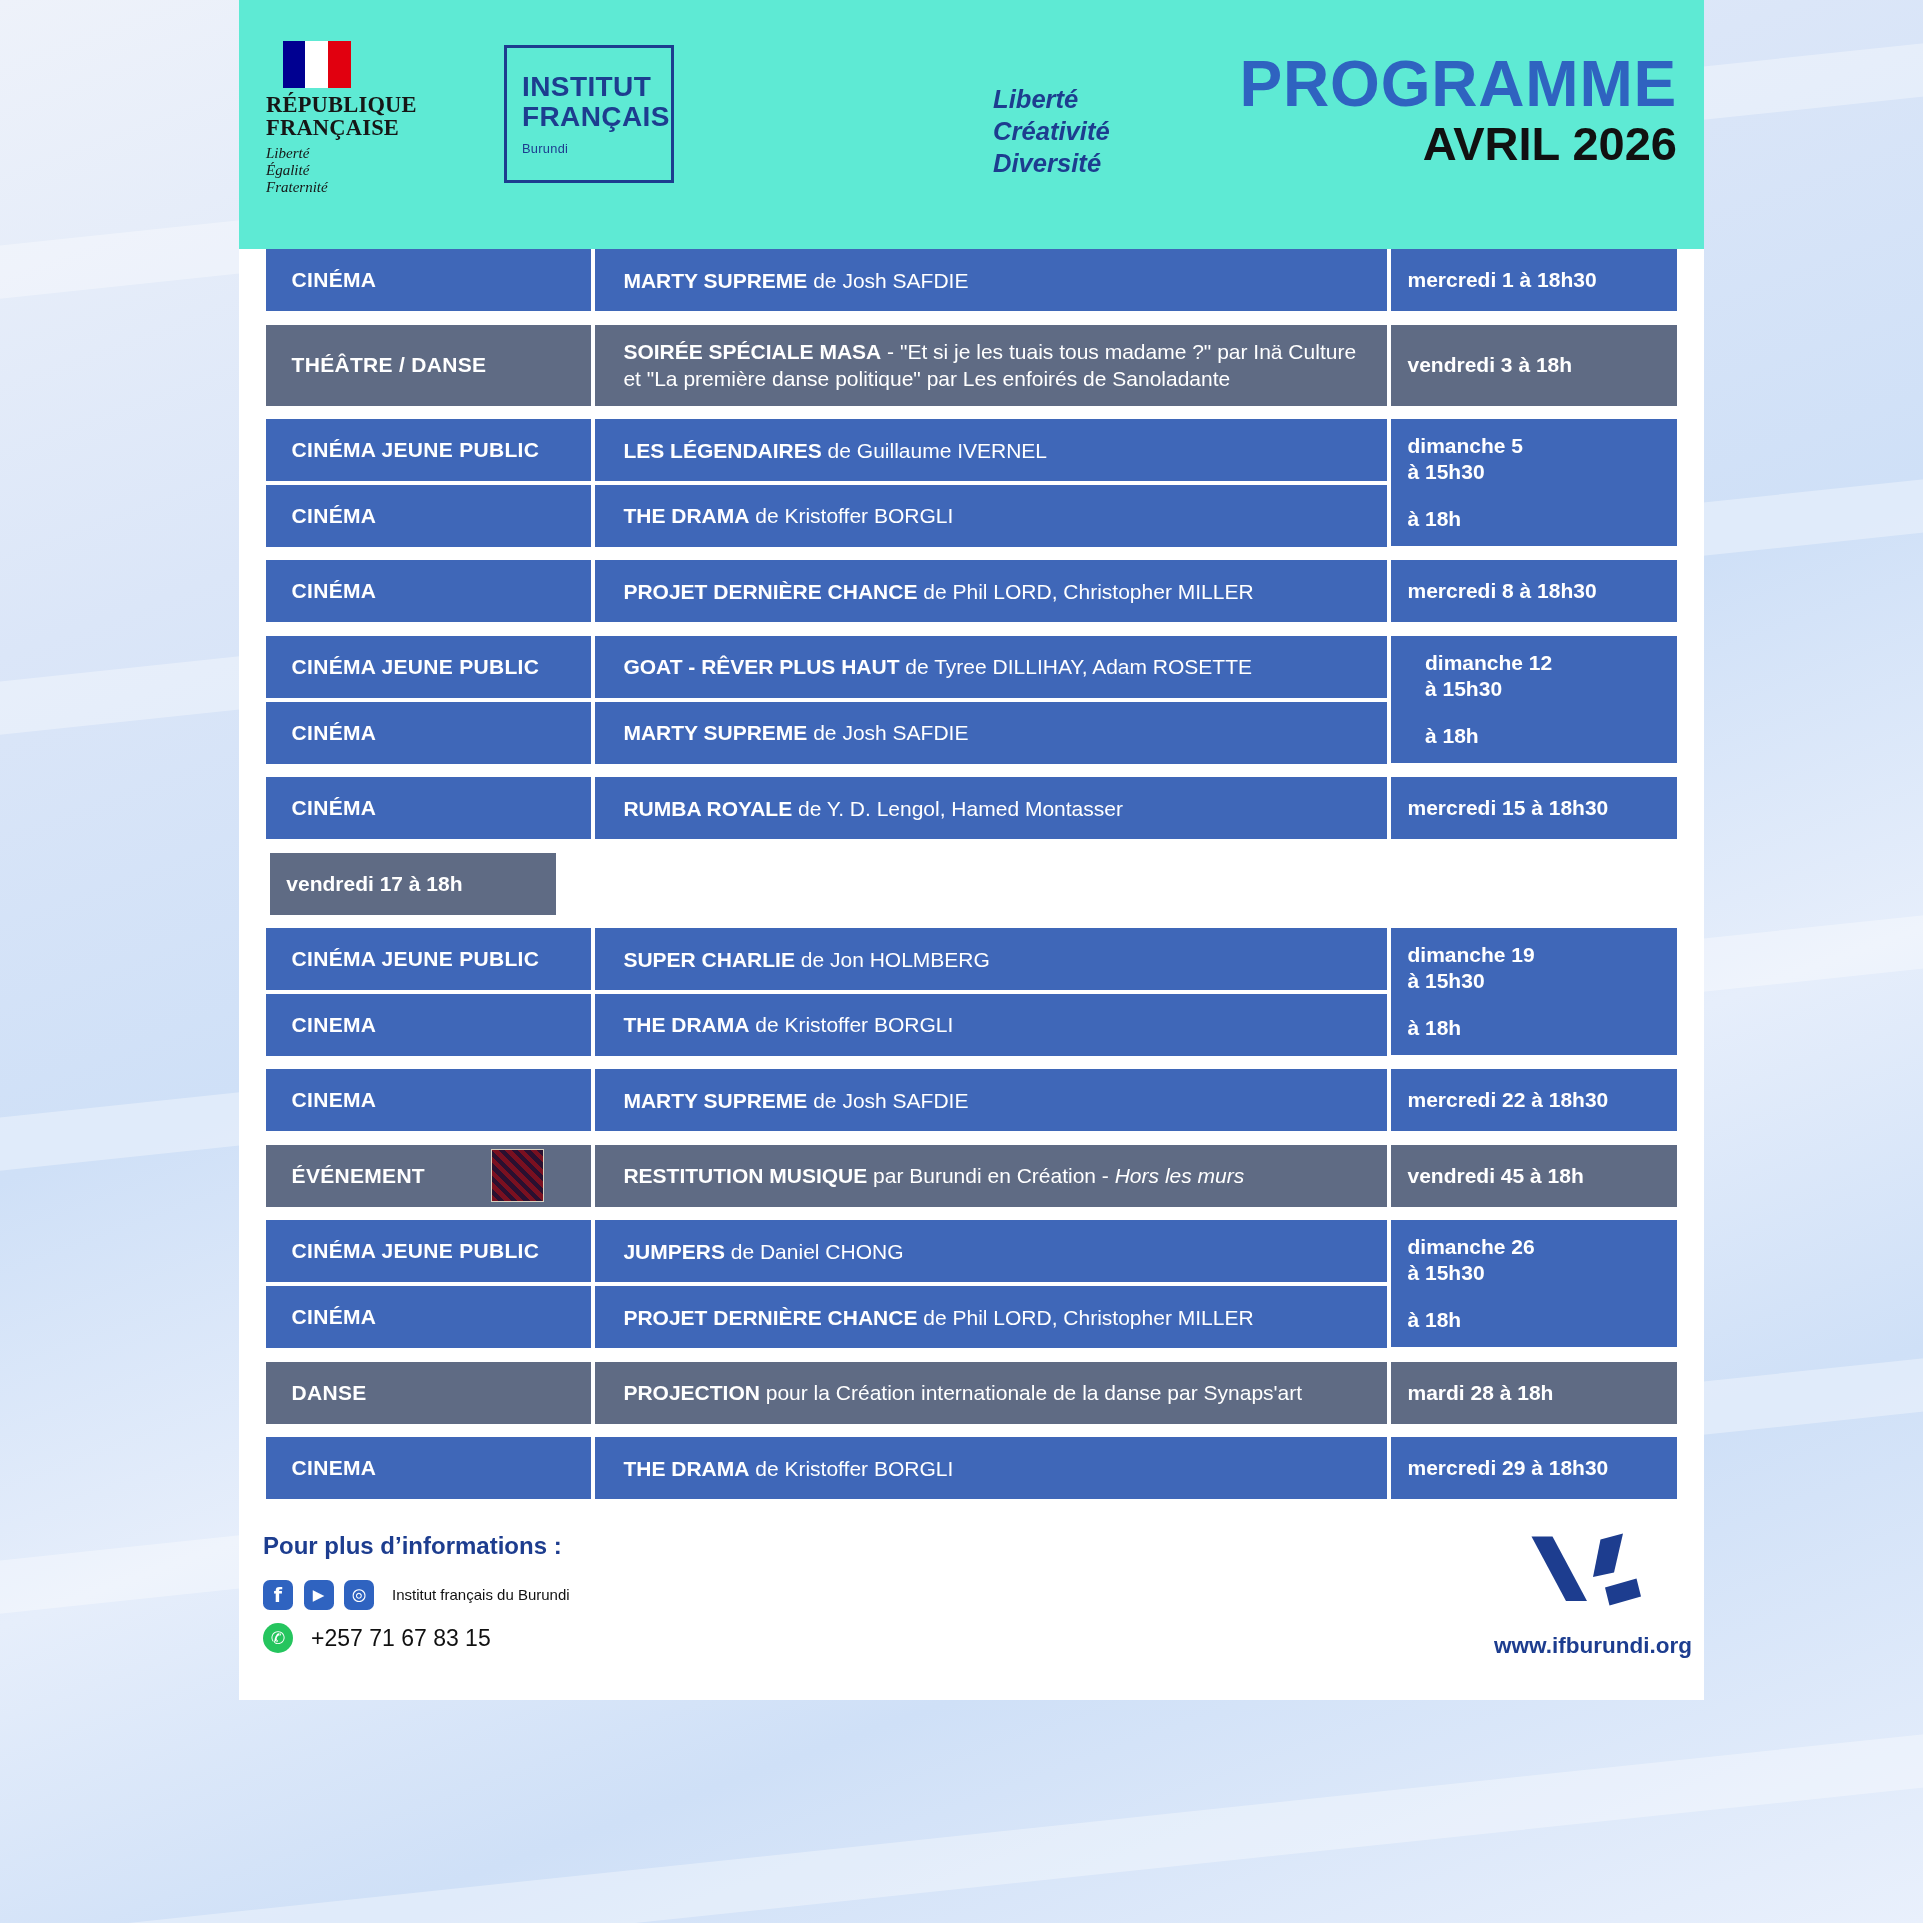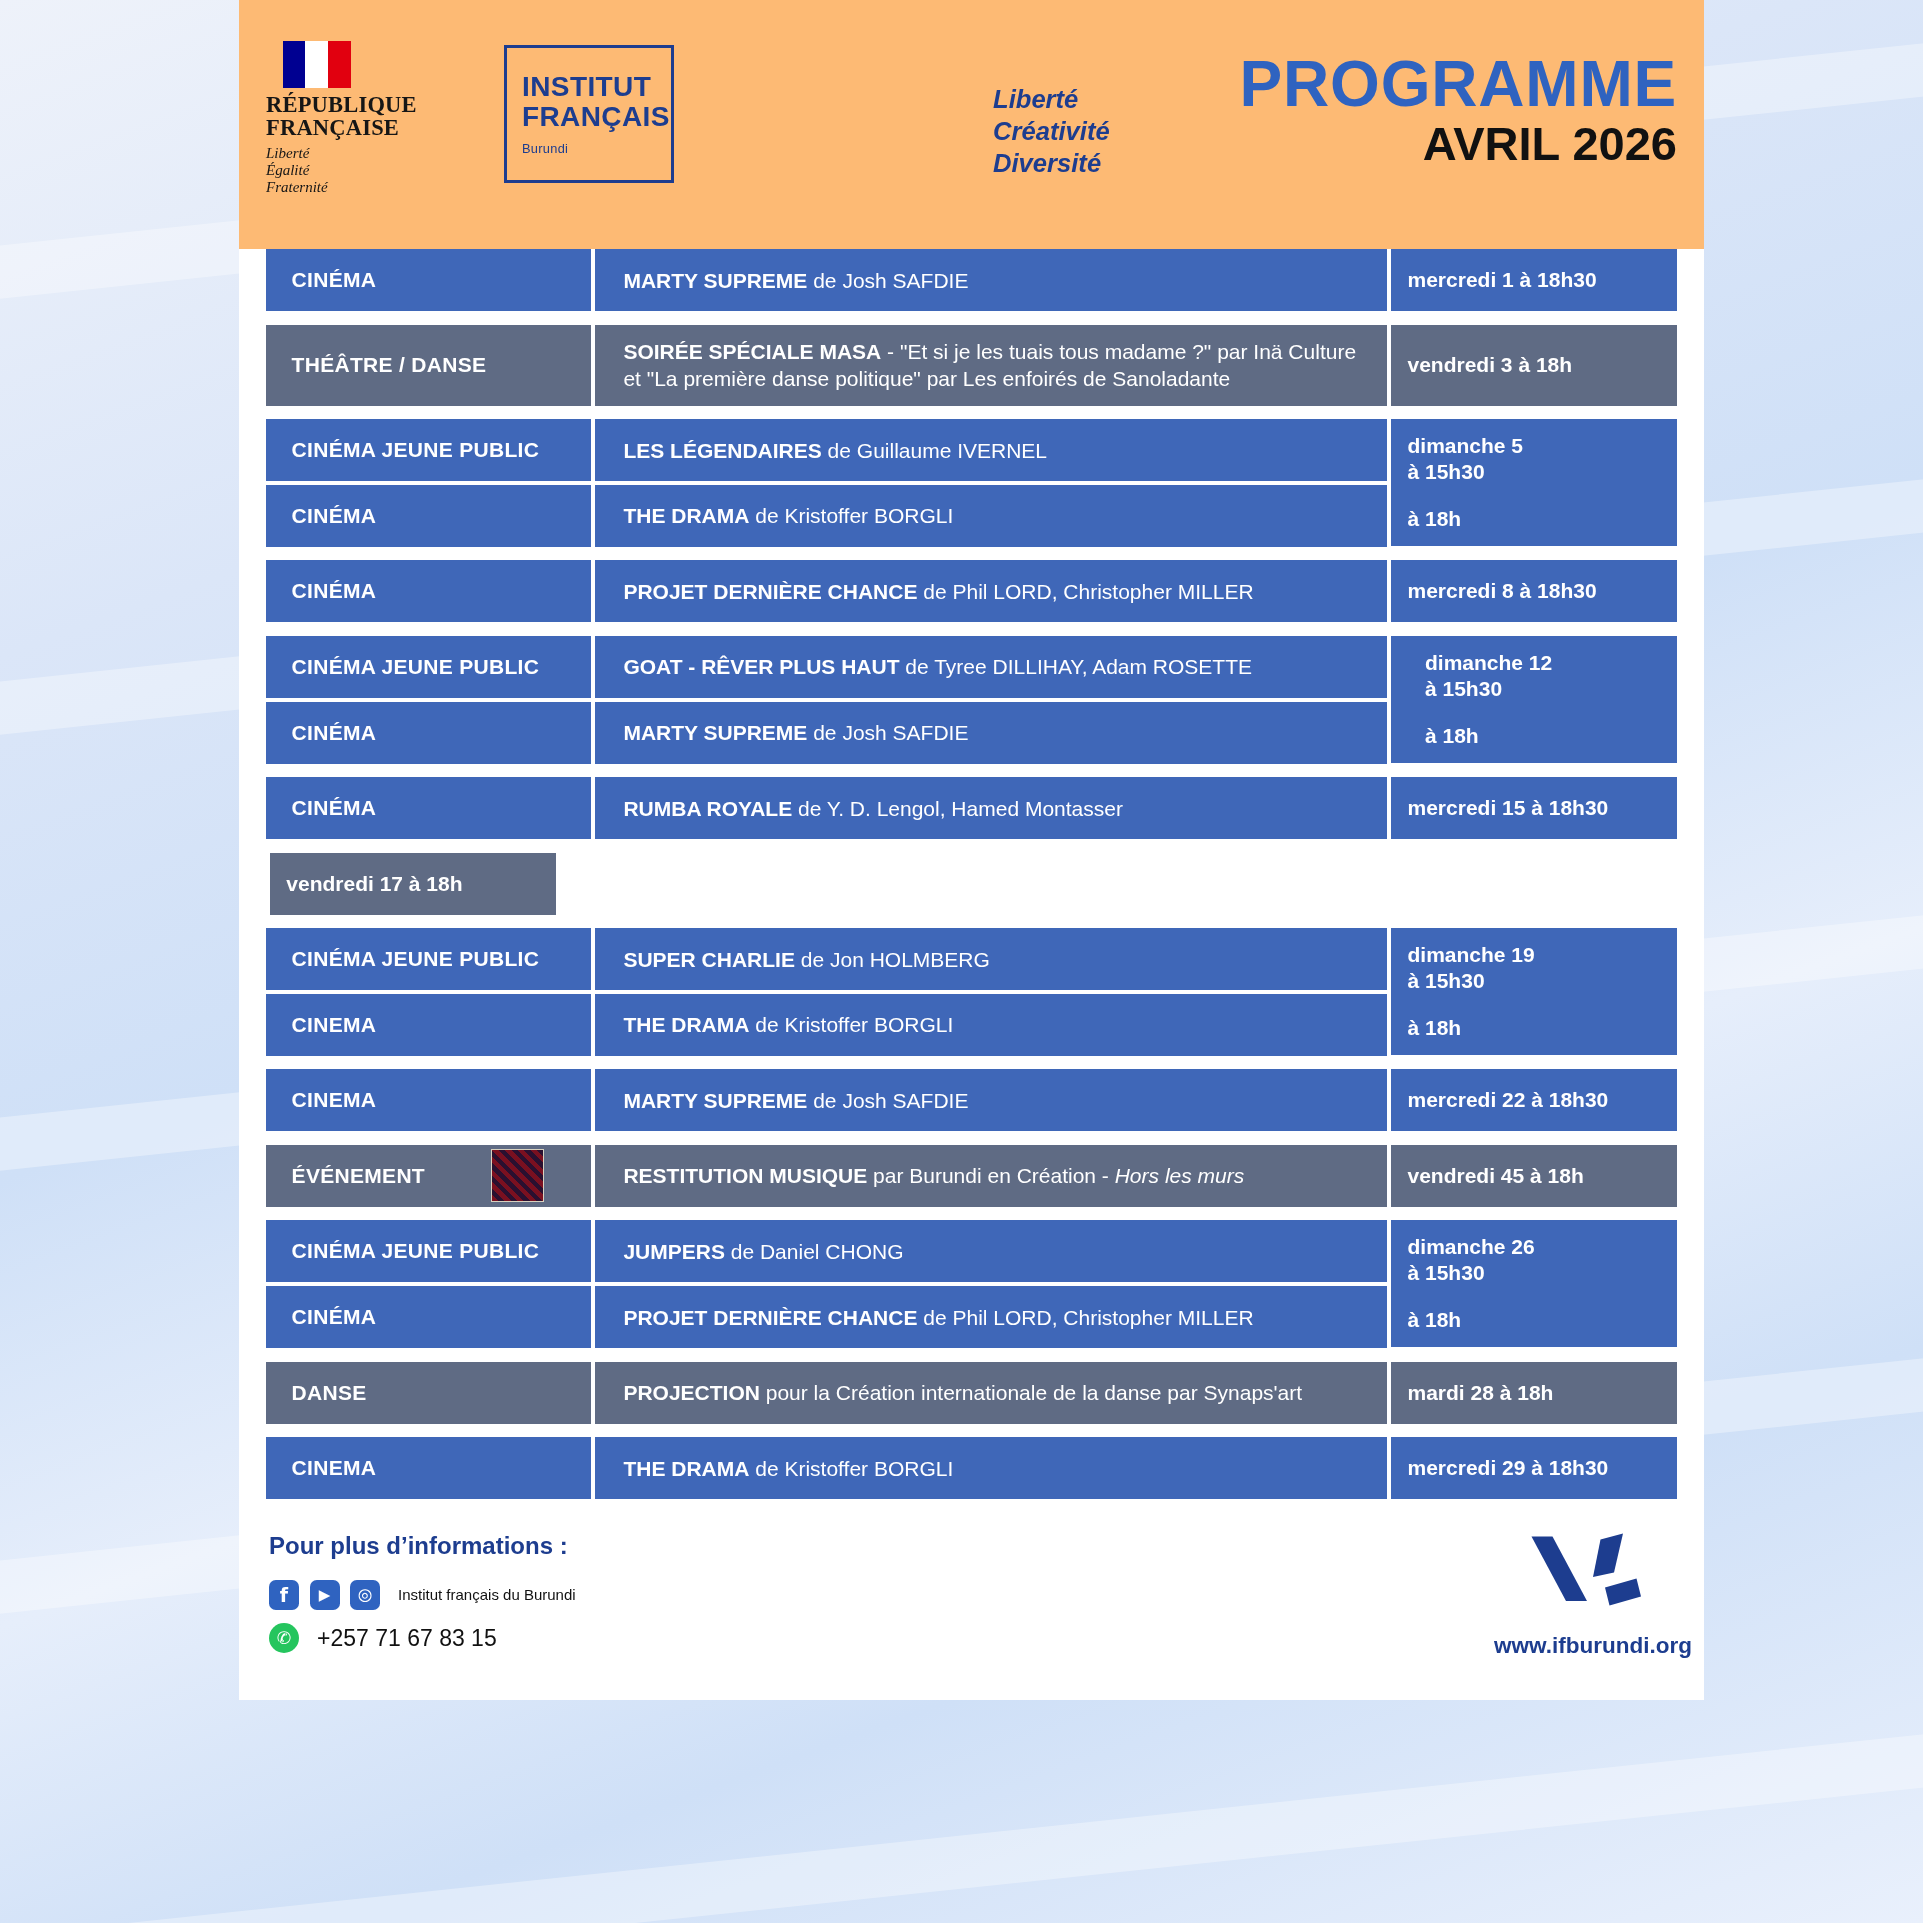--- a/index.html
+++ b/index.html
@@ -29,21 +29,21 @@
     left: 239px;
     top: 0px;
     width: 1465px;
     background: #ffffff;
     box-shadow: 0 0 0 rgba(0,0,0,0);
   }
   
   .header {
     height: 249px;
     position: relative;
-    background: #fdba74;
+    background: #5eead4;
   }
   .marianne {
     position: absolute;
     left: 27px;
     top: 41px;
     width: 139px;
     text-align: left;
   }
   .flag {
     width: 69px;
@@ -199,21 +199,21 @@
     height: 53px;
     background:
       repeating-linear-gradient(45deg, #7a1020 0 4.5px, #2a1030 4.5px 9px),
       #3a1030;
     border: 1.5px solid #d8d2c0;
     box-sizing: border-box;
   }
   
   .footer {
     background: #ffffff;
-    padding: 33px 27px 45px 30px;
+    padding: 33px 27px 45px 24px;
     position: relative;
     height: 201px;
     box-sizing: border-box;
   }
   .info-title {
     font-weight: bold;
     font-size: 24px;
     color: #1d3d8f;
     margin-bottom: 19.5px;
   }

